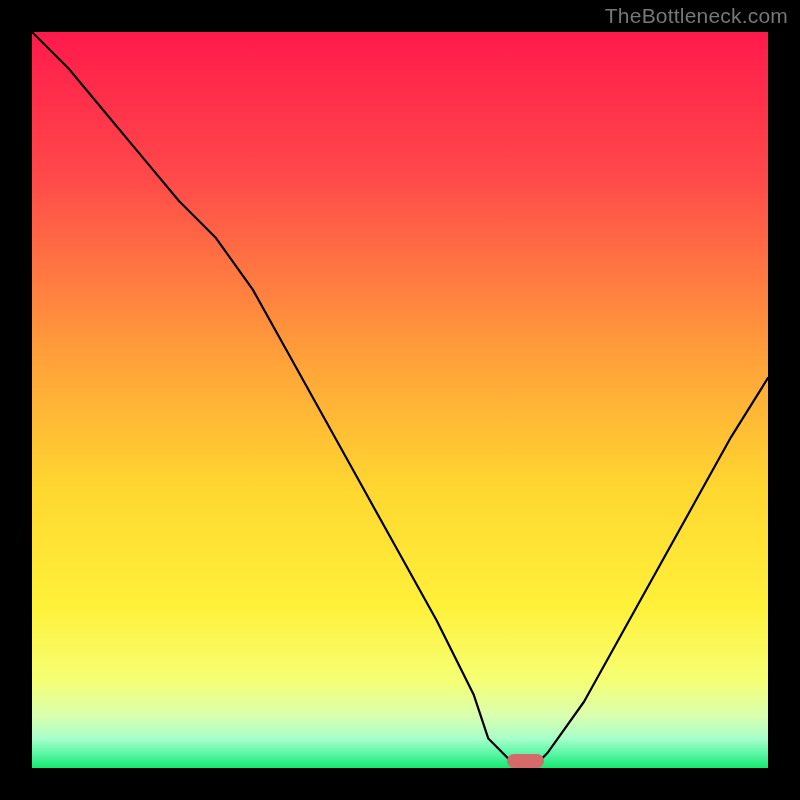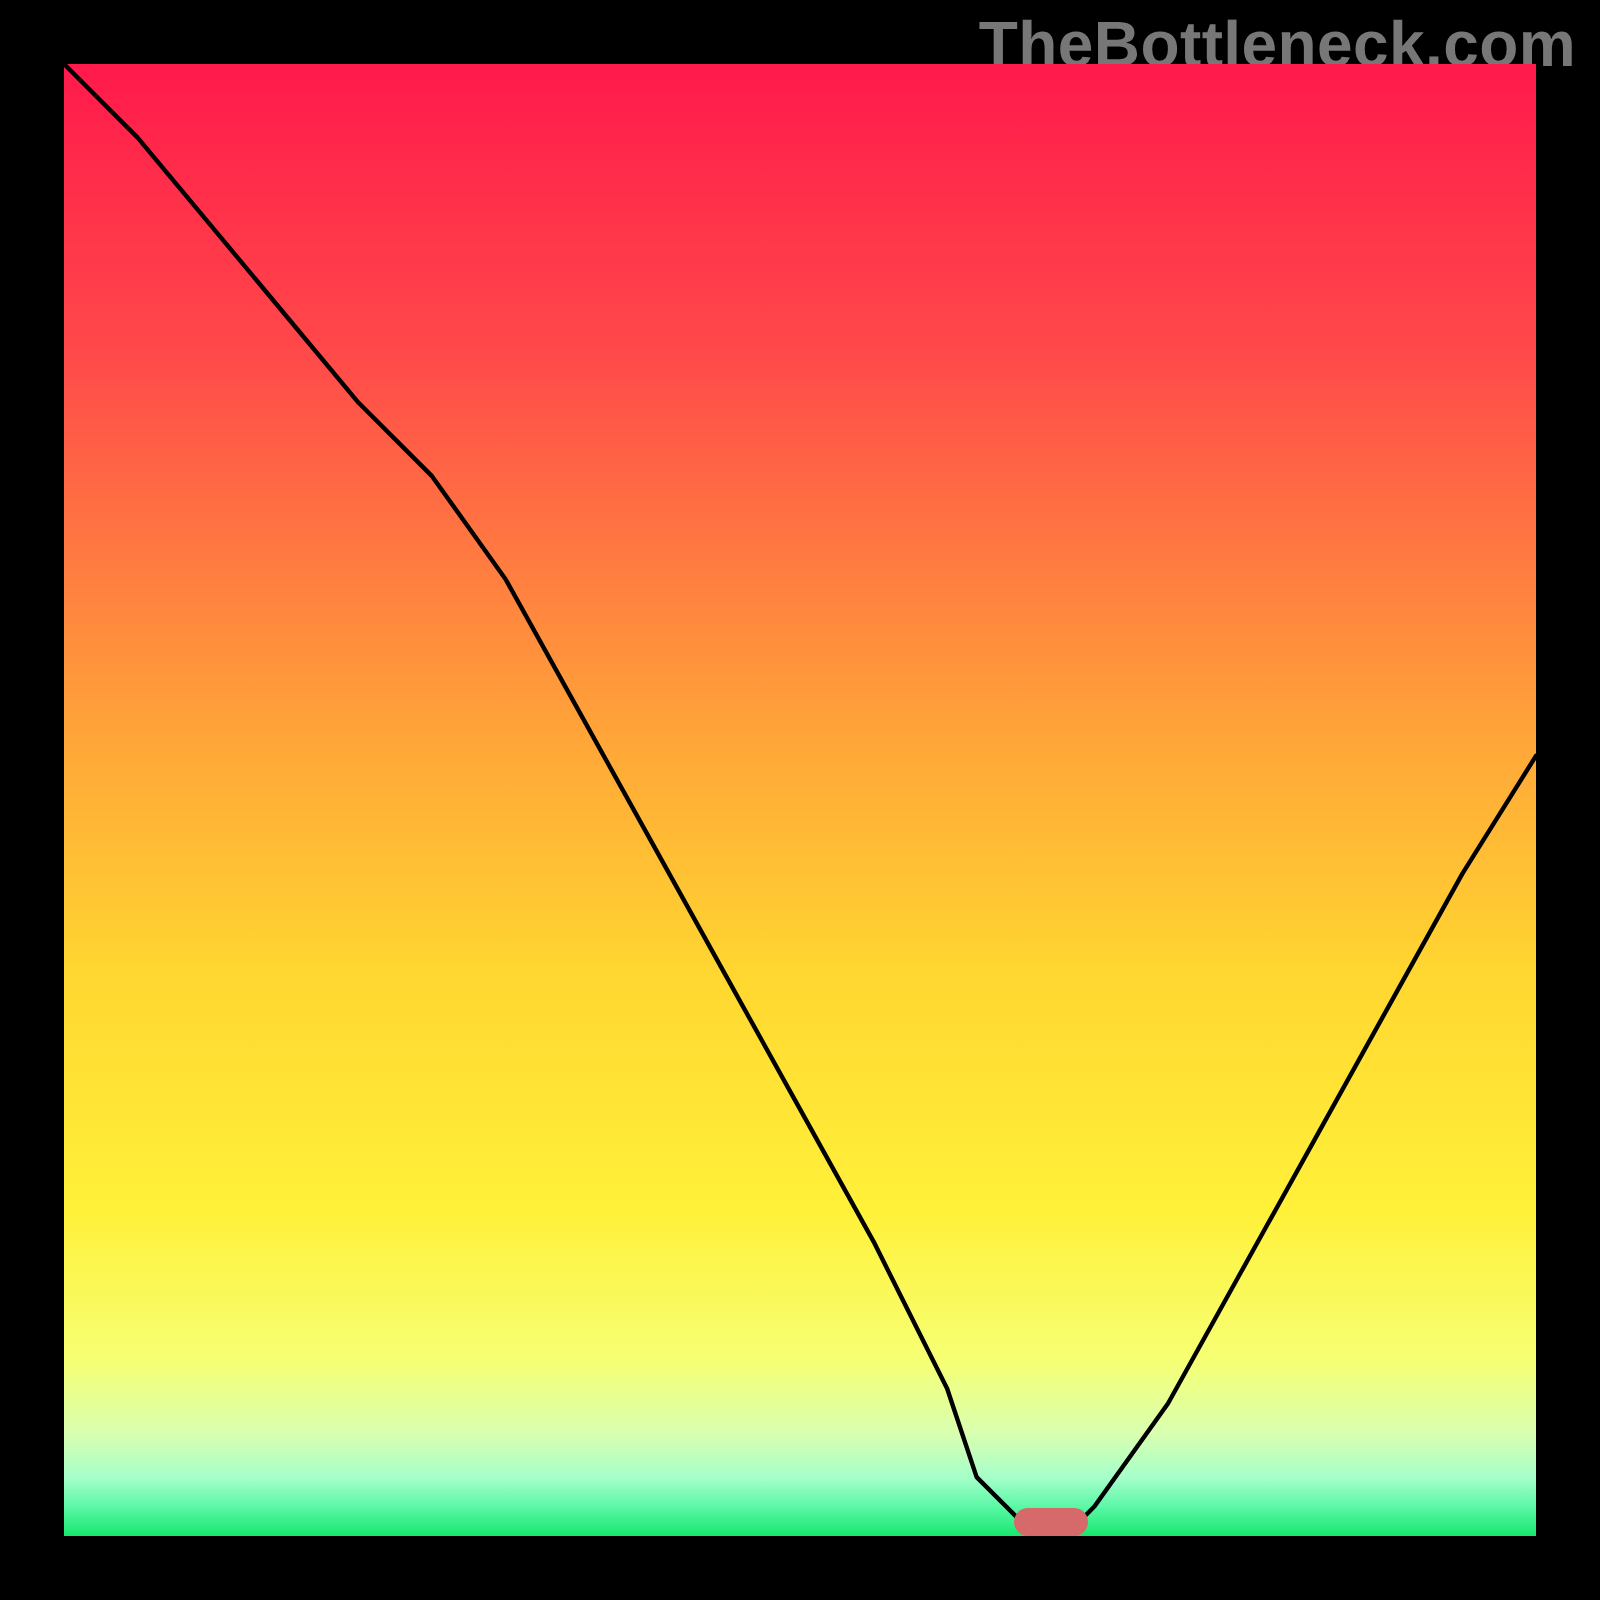--- a/index.html
+++ b/index.html
@@ -30,22 +30,22 @@
   }
   .curve-svg {
     position: absolute;
     inset: 0;
   }
   .watermark {
     position: absolute;
     top: 4px;
     right: 12px;
     font-family: Arial, Helvetica, sans-serif;
-    font-size: 32px;
-    font-weight: 700;
+    font-size: 21px;
+    font-weight: 400;
     color: #777;
     letter-spacing: 0.2px;
   }
   .marker {
     position: absolute;
     height: 14px;
     border-radius: 7px;
     background: #d66a6a;
   }
 </style>

